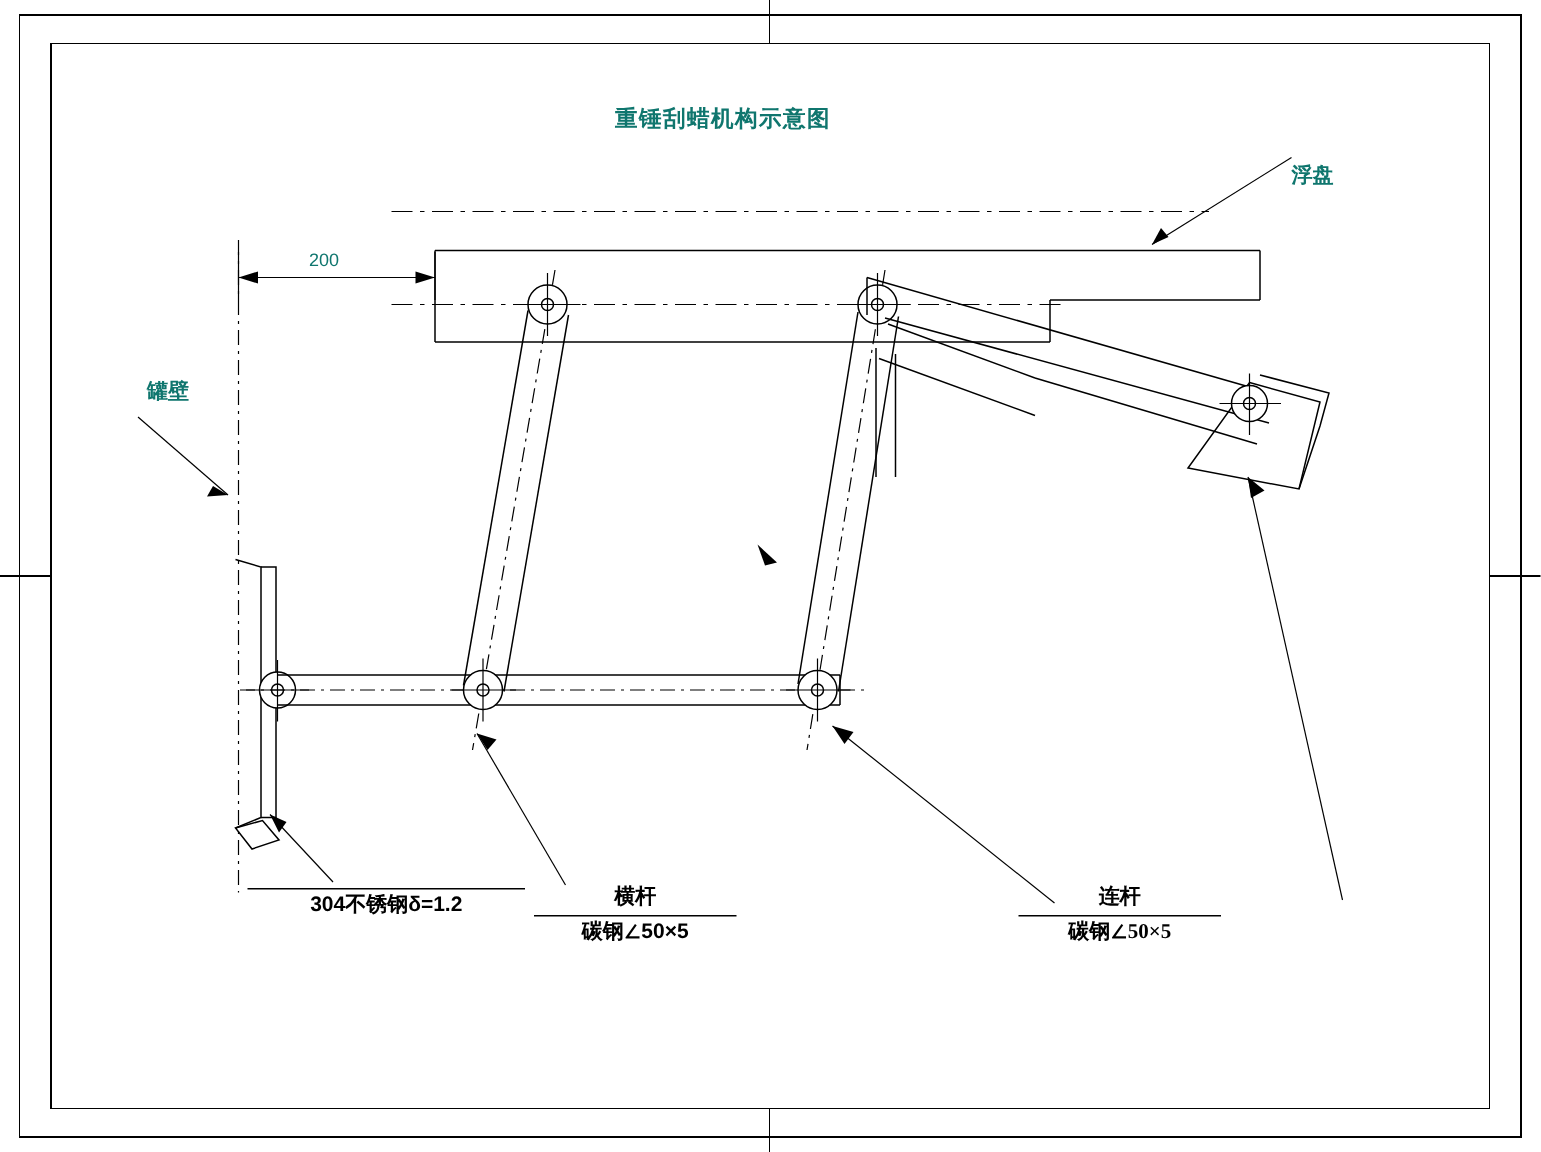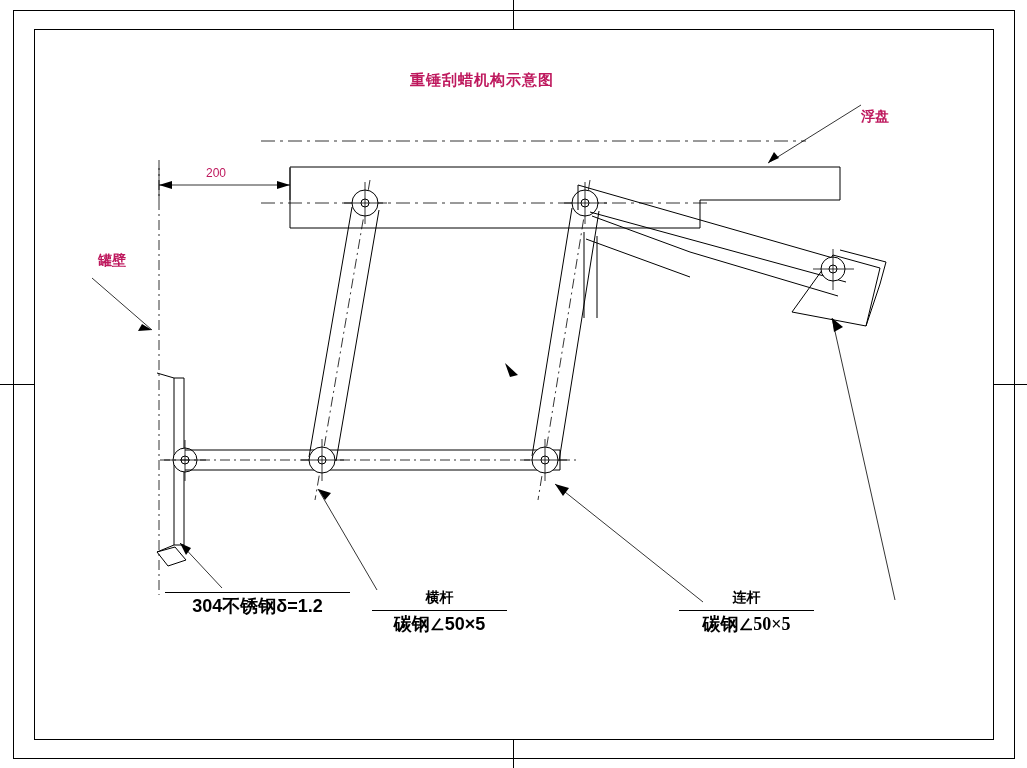--- a/index.html
+++ b/index.html
@@ -54,21 +54,21 @@
     fill: none;
     stroke-dasharray: 14 5 3 5;
   }
   .circ {
     stroke: #000000;
     stroke-width: 1;
     fill: #ffffff;
   }
   .txt {
     position: absolute;
-    color: #be185d;
+    color: #0f766e;
     font-family: "Liberation Sans", sans-serif;
     white-space: nowrap;
     line-height: 1.15;
   }
   .title-txt {
     font-size: 15px;
     font-weight: bold;
     letter-spacing: 1px;
   }
   .lbl {
@@ -78,21 +78,21 @@
   .dim-txt {
     font-size: 12px;
     font-weight: normal;
   }
   .note-top {
     font-size: 14px;
     font-weight: bold;
     text-align: center;
   }
   .note-bot {
-    font-size: 18px;
+    font-size: 14px;
     font-weight: bold;
     text-align: center;
   }
   .callout-group {
     position: absolute;
     text-align: center;
   }
   .callout-group .rule {
     border-bottom: 1px solid #000;
     height: 1px;
@@ -260,21 +260,21 @@
 
   <div class="txt lbl" style="left:63px; top:252px;margin-left:35px;">罐壁</div>
 
   <div class="txt dim-txt" style="left:206px; top:167px;">200</div>
 
   <div class="callout-group" style="left:165px; top:589px; width:185px;">
     <div class="rule"></div>
     <div class="note-bot">304不锈钢δ=1.2</div>
   </div>
 
-  <div class="callout-group" style="left:372px; top:589px; width:135px;">
+  <div class="callout-group" style="left:356px; top:589px; width:135px;">
     <div class="note-top">横杆</div>
     <div class="rule"></div>
     <div class="note-bot">碳钢∠50×5</div>
   </div>
 
   <div class="callout-group" style="left:679px; top:589px; width:135px;font-family:Liberation Serif, serif;">
     <div class="note-top">连杆</div>
     <div class="rule"></div>
     <div class="note-bot">碳钢∠50×5</div>
   </div>

